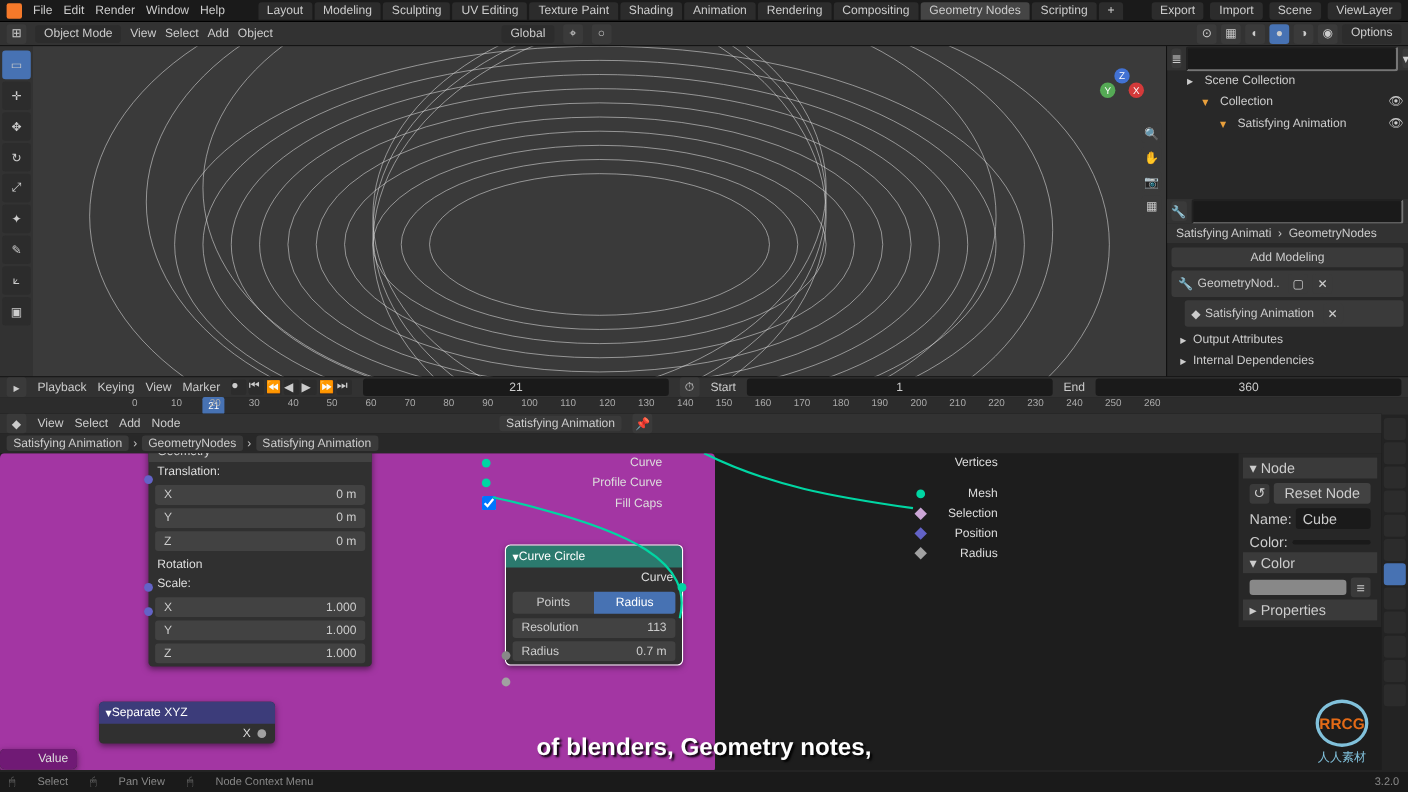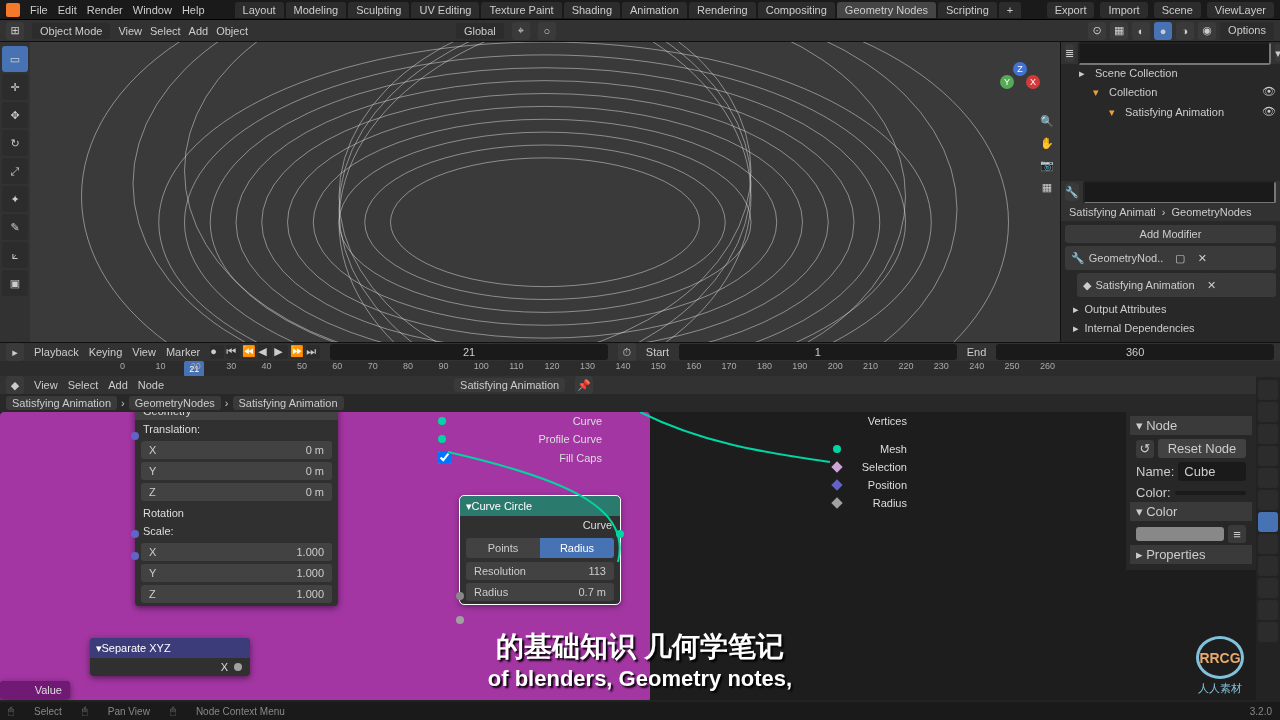--- a/index.html
+++ b/index.html
@@ -89,21 +89,21 @@
   
   .statusbar { position:absolute; bottom:0; left:0; right:0; height:18px; background:#1a1a1a; display:flex; align-items:center; padding:0 8px; gap:20px; font-size:10px; color:#888; }
 
   
   .subtitle { position:absolute; left:50%; transform:translateX(-50%); bottom:28px; text-align:center; pointer-events:none; z-index:100; }
   .subtitle .cn { font-size:28px; font-weight:bold; color:#fff; text-shadow:2px 2px 2px #000; }
   .subtitle .en { font-size:22px; font-weight:bold; color:#fff; text-shadow:2px 2px 2px #000; }
 
   
   .wm-logo { position:absolute; right:10px; bottom:24px; width:100px; height:60px; z-index:99; opacity:.9; display:flex; flex-direction:column; align-items:center; justify-content:center; }
-  .wm-logo .circ{width:48px;height:48px;border:3px solid #8cd3f0;border-radius:50%;display:flex;align-items:center;justify-content:center;color:#fdba74;font-weight:bold;font-size:14px;}
+  .wm-logo .circ{width:48px;height:48px;border:3px solid #8cd3f0;border-radius:50%;display:flex;align-items:center;justify-content:center;color:#f97316;font-weight:bold;font-size:14px;}
   .wm-logo .txt{color:#8cd3f0;font-size:11px;margin-top:2px;}
 
   svg.geom{position:absolute;inset:0;}
 </style>
 </head>
 <body>
 
 <div class="topbar">
   <span class="logo"></span>
   <span class="menu-item">File</span>
@@ -228,21 +228,21 @@
       <span class="icon-btn">🔧</span>
       <input class="props-field" style="flex: 1 1 0%;">
     </div>
     <div class="props-row" style="background:#323232">
       <span>Satisfying Animati</span>
       <span>›</span>
       <span>GeometryNodes</span>
     </div>
     <div class="mod-stack">
       <div class="mod-item" style="justify-content:center">
-        <span>Add Modifier</span>
+        <span>Add Modeling</span>
       </div>
       <div class="mod-item">
         <span>🔧</span>
         <span>GeometryNod..</span>
         <span class="spacer"></span>
         <span class="icon-btn">▢</span>
         <span class="icon-btn">✕</span>
       </div>
       <div class="mod-item" style="margin-left:12px">
         <span>◆</span>
@@ -508,21 +508,20 @@
   <span>🖱</span>
     <span>Select</span>
   <span>🖱</span>
     <span>Pan View</span>
   <span>🖱</span>
     <span>Node Context Menu</span>
   <span style="margin-left:auto">3.2.0</span>
 </div>
 
 <div class="subtitle">
-  <div class="cn">的基础知识 几何学笔记</div>
   <div class="en">of blenders, Geometry notes,</div>
 </div>
 
 <div class="wm-logo">
   <div class="circ">
       <span>RR</span>
       <span>CG</span>
     </div>
   <div class="txt">人人素材</div>
 </div>

